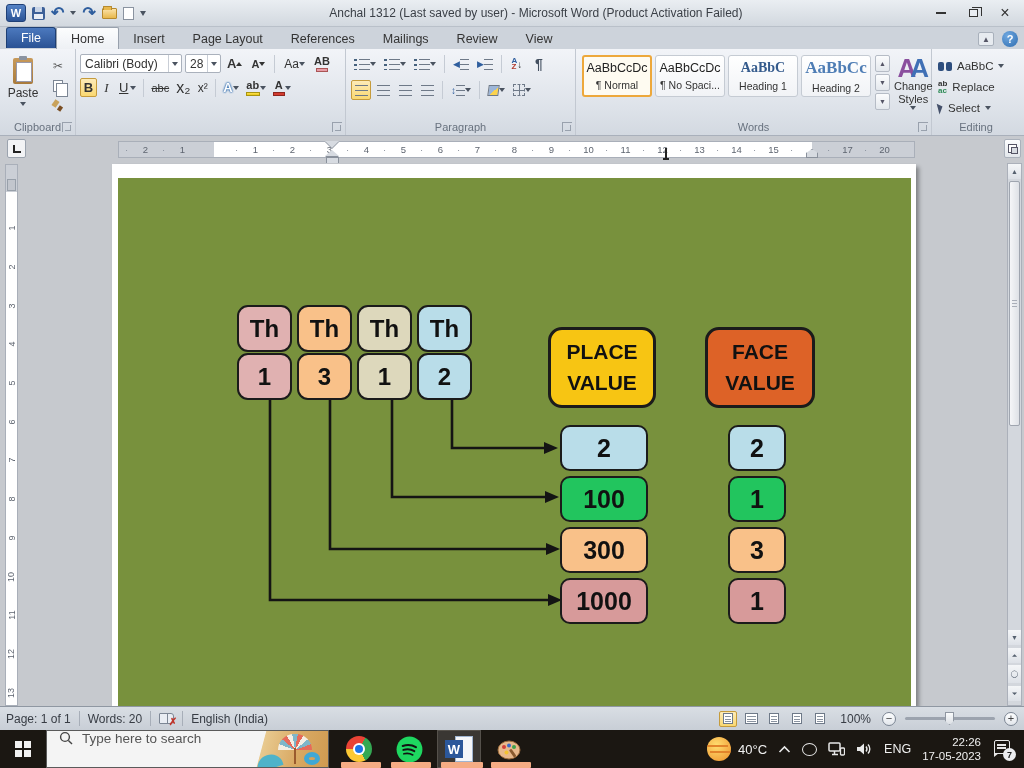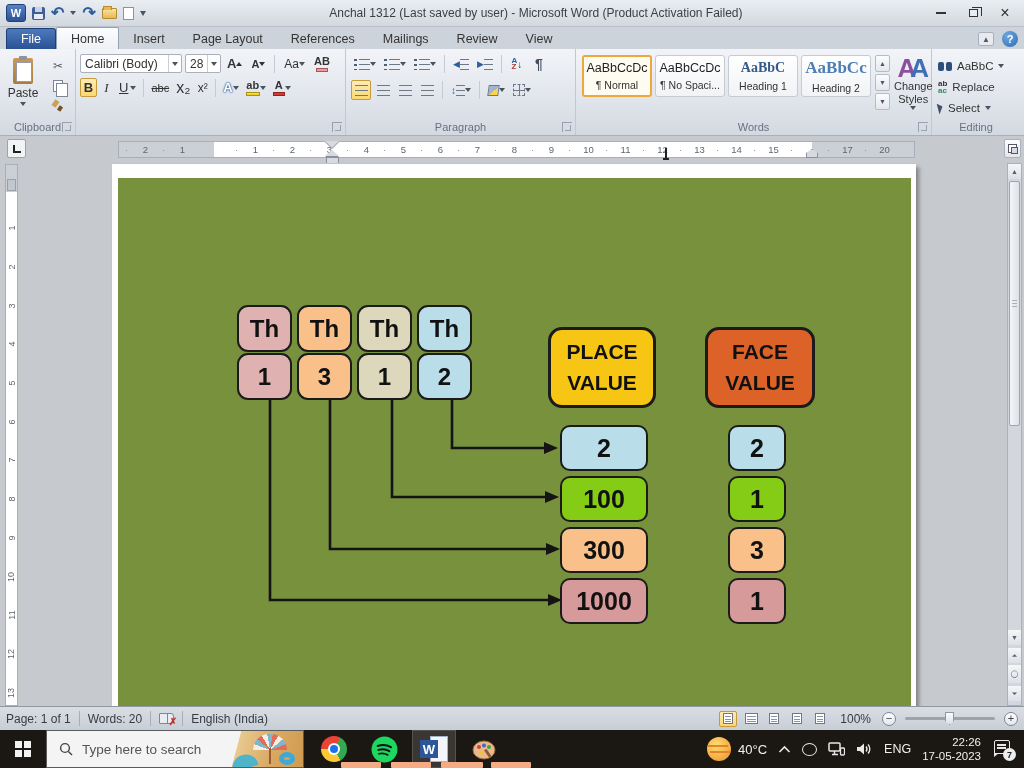--- a/index.html
+++ b/index.html
@@ -17,21 +17,21 @@
   .folder::before{content:"";position:absolute;top:-3px;left:0;width:7px;height:3px;background:#E8B84C;border:1px solid #B68A2E;border-bottom:none;border-radius:1px 1px 0 0}
   .newdoc{width:11px;height:13px;background:#fff;border:1px solid #8A93A0;position:relative}
   .dar{width:0;height:0;border-left:3px solid transparent;border-right:3px solid transparent;border-top:4px solid #4A5360;display:inline-block}
   #title{flex:1;text-align:center;font-size:12px;color:#3A3F46;white-space:nowrap;overflow:hidden}
   .winbtns{display:flex;align-items:center;margin-right:4px;gap:2px}
   .winbtn{width:30px;height:19px;display:flex;align-items:center;justify-content:center;color:#333;font-size:13px;border-radius:2px}
   .mini-bar{width:10px;height:2px;background:#333}
   .restore-ico{width:9px;height:8px;border:1px solid #333;position:relative;background:#E9EDF2}
   .restore-ico::before{content:"";position:absolute;left:2px;top:-3px;width:9px;height:8px;border:1px solid #333;border-bottom:none;border-left:none}
   
-  #tabrow{position:absolute;top:27px;left:0;right:0;height:22px;background:#CDD3DB;display:flex;align-items:center}
+  #tabrow{position:absolute;top:27px;left:0;right:0;height:22px;background:#CDD3DB;display:flex;align-items:flex-start}
   .file-tab{width:50px;height:21px;margin-left:6px;background:linear-gradient(#4C79BE,#2A5294);color:#fff;font-size:12.5px;display:flex;align-items:center;justify-content:center;border-radius:3px 3px 0 0;border:1px solid #1E3F74;border-bottom:none}
   .rtab{padding:3px 14px 4px;font-size:12.5px;color:#333}
   .tab-active{background:linear-gradient(#FCFDFE,#EDF0F4);border:1px solid #98A1AD;border-bottom:none;border-radius:2px 2px 0 0;padding-top:4px}
   .tabrow-right{position:absolute;right:6px;bottom:2px;display:flex;gap:8px;align-items:center}
   .rib-collapse{width:16px;height:14px;border:1px solid #A8B0BB;border-radius:2px;background:#E7EBF0;display:flex;align-items:center;justify-content:center;font-size:8px;color:#556}
   .help-btn{width:16px;height:16px;border-radius:50%;background:radial-gradient(circle at 35% 30%,#6FA8E0,#2E6CB0);color:#fff;font-weight:bold;font-size:11px;display:flex;align-items:center;justify-content:center}
   
   #ribbon{position:absolute;top:49px;left:0;right:0;height:87px;background:linear-gradient(#F2F4F8,#DDE2E9 70%,#D3D9E1);border-bottom:1px solid #A9B0BB;display:flex}
   .rgroup{position:relative;height:100%;border-right:1px solid #C2C8D1;flex:none;padding-top:4px}
   .rg-label{position:absolute;bottom:0;left:0;right:0;height:16px;display:flex;align-items:center;justify-content:center;font-size:11px;color:#68727F}
@@ -136,21 +136,21 @@
   .card-col{display:flex;flex-direction:column;gap:1px}
   .dbox{width:55px;height:47px;border:2.5px solid #1B1B1B;border-radius:11px;display:flex;align-items:center;justify-content:center;font-weight:bold;font-size:24px}
   .hdr{position:absolute;width:108px;height:81px;border:3px solid #1B1B1B;border-radius:14px;display:flex;align-items:center;justify-content:center;text-align:center;font-weight:bold;font-size:21px;line-height:1.45}
   .pv-header{left:430px;top:149px;background:#F7C513}
   .fv-header{left:587px;top:149px;width:110px;background:#DD6227}
   .pv-col{position:absolute;left:442px;top:247px;display:flex;flex-direction:column}
   .fv-col{position:absolute;left:610px;top:247px;display:flex;flex-direction:column}
   .vbox{height:46px;border:2.5px solid #1B1B1B;border-radius:10px;display:flex;align-items:center;justify-content:center;font-weight:bold;font-size:25px;margin-bottom:5px}
   .pvw{width:88px}.fvw{width:58px}
   .tone-rose{background:#E0B1B1}.tone-orange{background:#F9C189}.tone-tan{background:#DDD8BC}
-  .tone-blue{background:#B9DDE9}.tone-green{background:#84cc16}.tone-rose2{background:#D79A9A}
+  .tone-blue{background:#B9DDE9}.tone-green{background:#22c55e}.tone-rose2{background:#D79A9A}
   
   .sb{position:absolute;right:2px;top:0;bottom:0;width:15px;background:#D3D7DD;border:1px solid #ABB0BA}
   .sb-btn{position:absolute;left:0;right:0;height:15px;display:flex;align-items:center;justify-content:center;font-size:7px;color:#55606E;background:linear-gradient(#F4F6F8,#DDE1E7)}
   .sb-thumb{position:absolute;top:17px;left:1px;right:1px;height:245px;background:linear-gradient(90deg,#F5F6F8,#DEE1E6);border:1px solid #9FA5AF;border-radius:2px}
   .sb-grip{position:absolute;left:2px;right:2px;top:118px;height:7px;background:repeating-linear-gradient(#A9AEB8 0 1px,transparent 1px 3px)}
   
   #statusbar{position:absolute;top:706px;left:0;right:0;height:24px;background:linear-gradient(#D9DEE4,#C8CED6);border-top:1px solid #8F97A2;display:flex;align-items:center;font-size:12px;color:#373C44;padding:0 6px}
   .ssep{width:1px;height:15px;background:#A7AEB8;margin:0 8px}
   .book-ico{width:15px;height:11px;position:relative;background:#E9EDF3;border:1px solid #7C8694;border-radius:1px 3px 3px 1px}
   .book-ico::before{content:"";position:absolute;left:7px;top:0;bottom:0;width:1px;background:#7C8694}
@@ -161,21 +161,21 @@
   .vw-ico{width:10px;height:11px;background:#fff;border:1px solid #6E7988;position:relative}
   .vw-ico::after{content:"";position:absolute;left:1px;right:1px;top:2px;height:6px;background:repeating-linear-gradient(#8A93A0 0 1px,transparent 1px 2.5px)}
   .zoombtn{width:14px;height:14px;border-radius:50%;border:1px solid #7C8694;background:linear-gradient(#FDFEFF,#E3E7EC);display:flex;align-items:center;justify-content:center;font-size:11px;color:#444;line-height:1}
   .ztrack{width:90px;height:3px;background:#9CA3AE;border-radius:2px;position:relative;margin:0 4px}
   .zthumb{position:absolute;left:40px;top:-5px;width:9px;height:13px;background:linear-gradient(#FAFBFC,#DCE0E5);border:1px solid #8F96A1;clip-path:polygon(0 0,100% 0,100% 68%,50% 100%,0 68%)}
   
   #taskbar{position:absolute;top:730px;left:0;right:0;height:38px;background:#1B1712;display:flex;align-items:center}
   .start{width:46px;height:38px;display:flex;align-items:center;justify-content:center}
   .winlogo{width:16px;height:16px;display:grid;grid-template-columns:1fr 1fr;grid-template-rows:1fr 1fr;gap:2px}
   .winlogo span{background:#F2F2F2}
-  .searchbox{width:258px;height:38px;background:#F4F4F4;border:1px solid #5A5A5A;display:flex;align-items:center;position:relative;overflow:hidden}
+  .searchbox{width:283px;height:38px;background:#F4F4F4;border:1px solid #5A5A5A;display:flex;align-items:flex-start;position:relative;overflow:hidden}
   .searchbox input{border:none;outline:none;background:transparent;font-size:13.5px;color:#333;font-family:"Liberation Sans",sans-serif;width:150px}
   .searchbox input::placeholder{color:#555;opacity:1}
   .mag{margin:0 9px 0 12px;flex:none}
   .beach{position:absolute;right:0;top:0;width:78px;height:38px;background:linear-gradient(105deg,#F4F4F4 18%,#E8C98F 19%,#D9A963 60%,#CF9A50)}
   .beach .water{position:absolute;left:6px;bottom:0;width:26px;height:14px;background:#4FB3C9;border-radius:60% 60% 0 0/100% 100% 0 0;transform:rotate(-18deg)}
   .umb2{position:absolute;left:28px;top:3px;width:34px;height:16px;border-radius:17px 17px 0 0;background:repeating-conic-gradient(from 250deg at 50% 100%,#E66A5A 0 20deg,#F4EEE4 20deg 40deg,#7FB6C9 40deg 60deg);}
   .pole{position:absolute;left:44px;top:17px;width:2px;height:16px;background:#9A5B2E}
   .donut{position:absolute;right:8px;bottom:4px;width:16px;height:13px;border-radius:50%;border:5px solid #3FA8D5;background:transparent}
   .tile{height:38px;width:44px;display:flex;align-items:center;justify-content:center;flex:none}
   .tile-active{background:#3A3733;border:1px solid #55514B}

